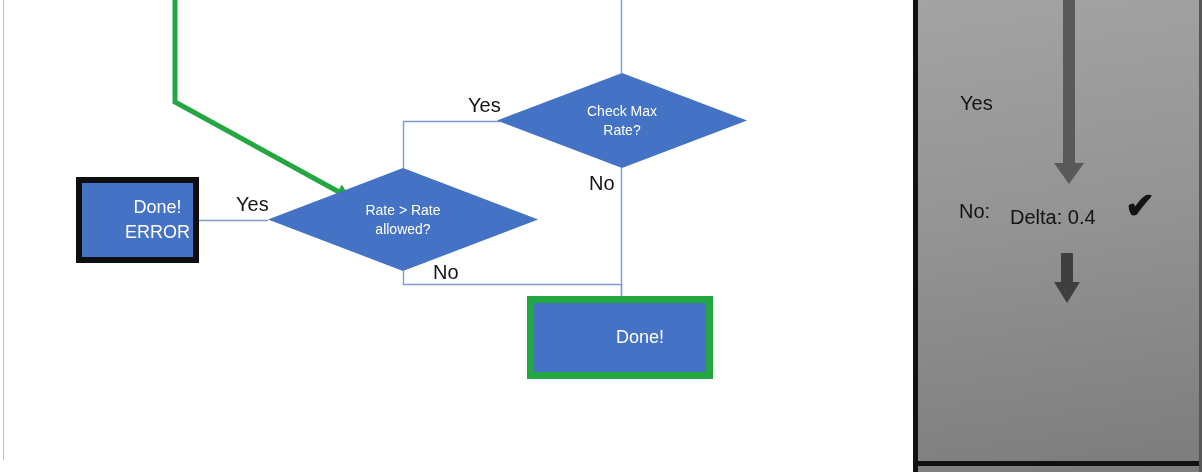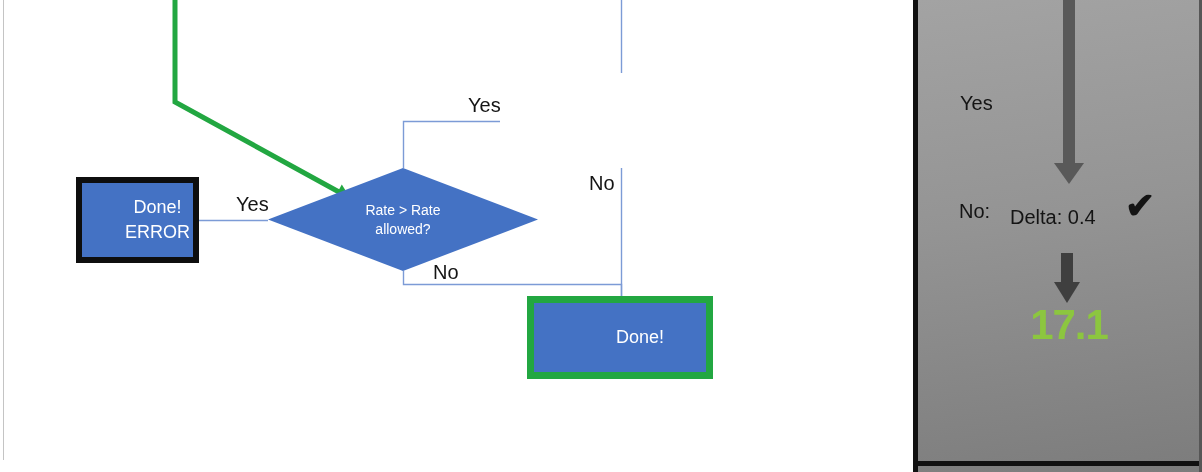--- a/index.html
+++ b/index.html
@@ -72,20 +72,24 @@
     <path d="M621.5 0 V73" fill="none" stroke-width="1.4" stroke="#7C9BD6"></path>
     <path d="M500 121.5 H403.5 V168" fill="none" stroke-width="1.4" stroke="#7C9BD6"></path>
     <path d="M621.5 168 V296" fill="none" stroke-width="1.4" stroke="#7C9BD6"></path>
     <path d="M199 220.5 H268" fill="none" stroke-width="1.4" stroke="#7C9BD6"></path>
     <path d="M403.5 271 V284.5 H621.5 V296" fill="none" stroke-width="1.4" stroke="#7C9BD6"></path>
 
     <path d="M175 0 V102 L339 192" fill="none" stroke-width="5" stroke-linejoin="miter" stroke="#22A741"></path>
     <polygon points="350,197.5 334.6,197.6 341.8,184.4" fill="#22A741"></polygon>
   </svg>
 
+  <div class="diamond diamond-checkmax">
+    <span>Check Max</span>
+    <span>Rate?</span>
+  </div>
 
   <div class="diamond diamond-rate">
     <span>Rate &gt; Rate</span>
     <span>allowed?</span>
   </div>
 
   <div class="tbox box-done-error">
     <span>Done!</span>
     <span>ERROR</span>
   </div>
@@ -105,19 +109,18 @@
 
     <span class="plabel p-yes">Yes</span>
 
     <span class="plabel p-no">No:</span>
     <span class="plabel p-delta">Delta: 0.4</span>
     <span class="plabel p-check">✔</span>
 
     <div class="arrow-shaft small-arrow-shaft"></div>
     <div class="arrow-head small-arrow-head"></div>
 
-    <span class="p-result">17.1</span>
 
     <div class="panel-bottom-line"></div>
     <div class="panel-right-line"></div>
   </div>
 
 </div>
 
 </body></html>

